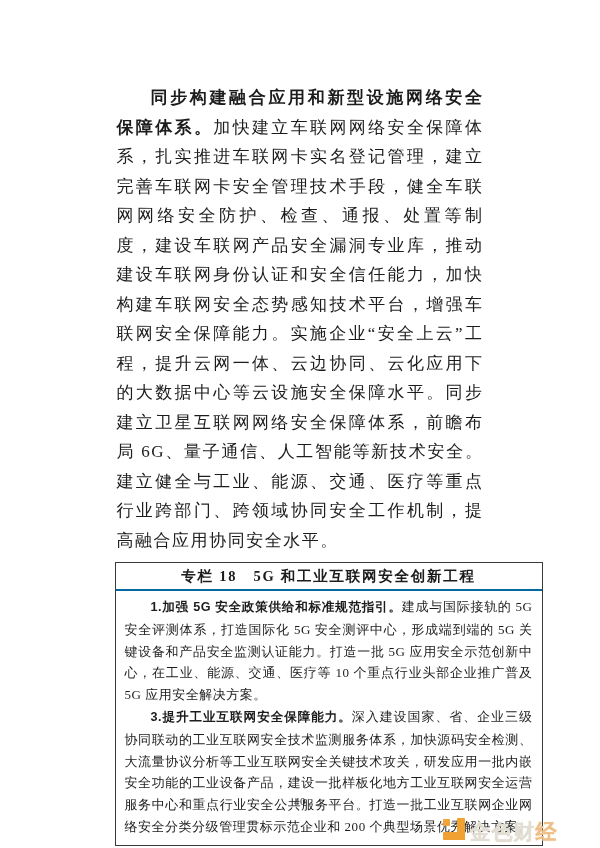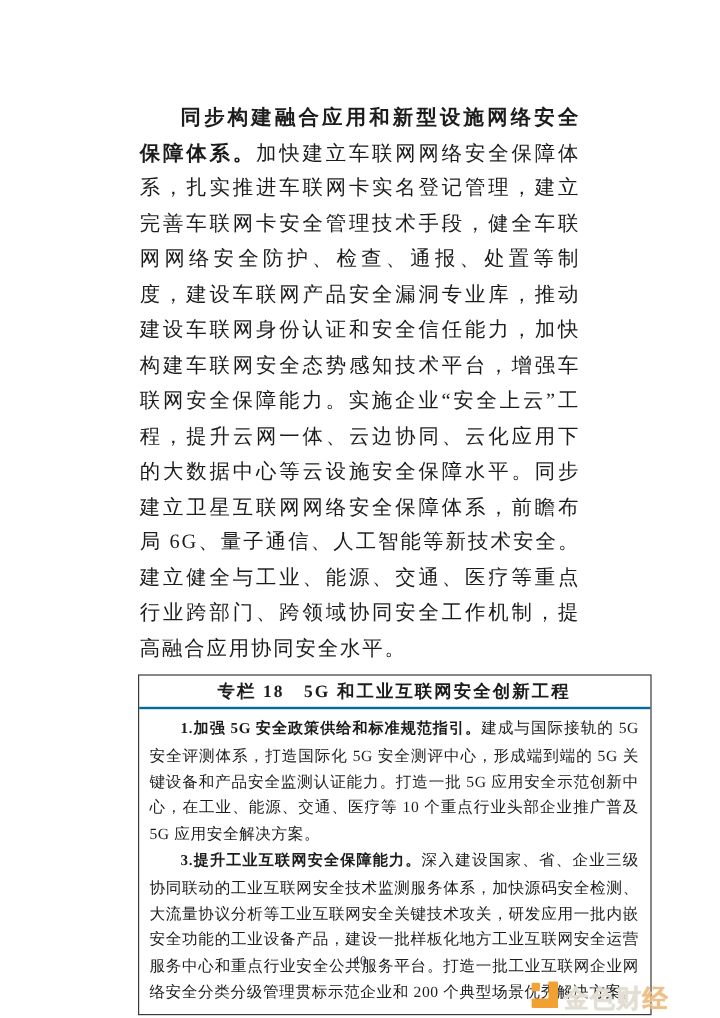--- a/index.html
+++ b/index.html
@@ -46,21 +46,21 @@
   .box-para {
     font-size: 13px;
     line-height: 21.8px;
     text-align: justify;
     text-justify: inter-character;
     letter-spacing: 0.04em;
     text-indent: 2em;
   }
   .box-para b {
     font-weight: 700;
-    font-family: Liberation Serif, serif;
+    font-family: Liberation Sans, sans-serif;
     font-size: 12.6px;
   }
   .sec-heading {
     margin-top: 11px;
     margin-bottom: 12px;
     font-size: 17.5px;
     font-weight: 700;
     letter-spacing: 0.12em;
     text-indent: 2em;
   }

